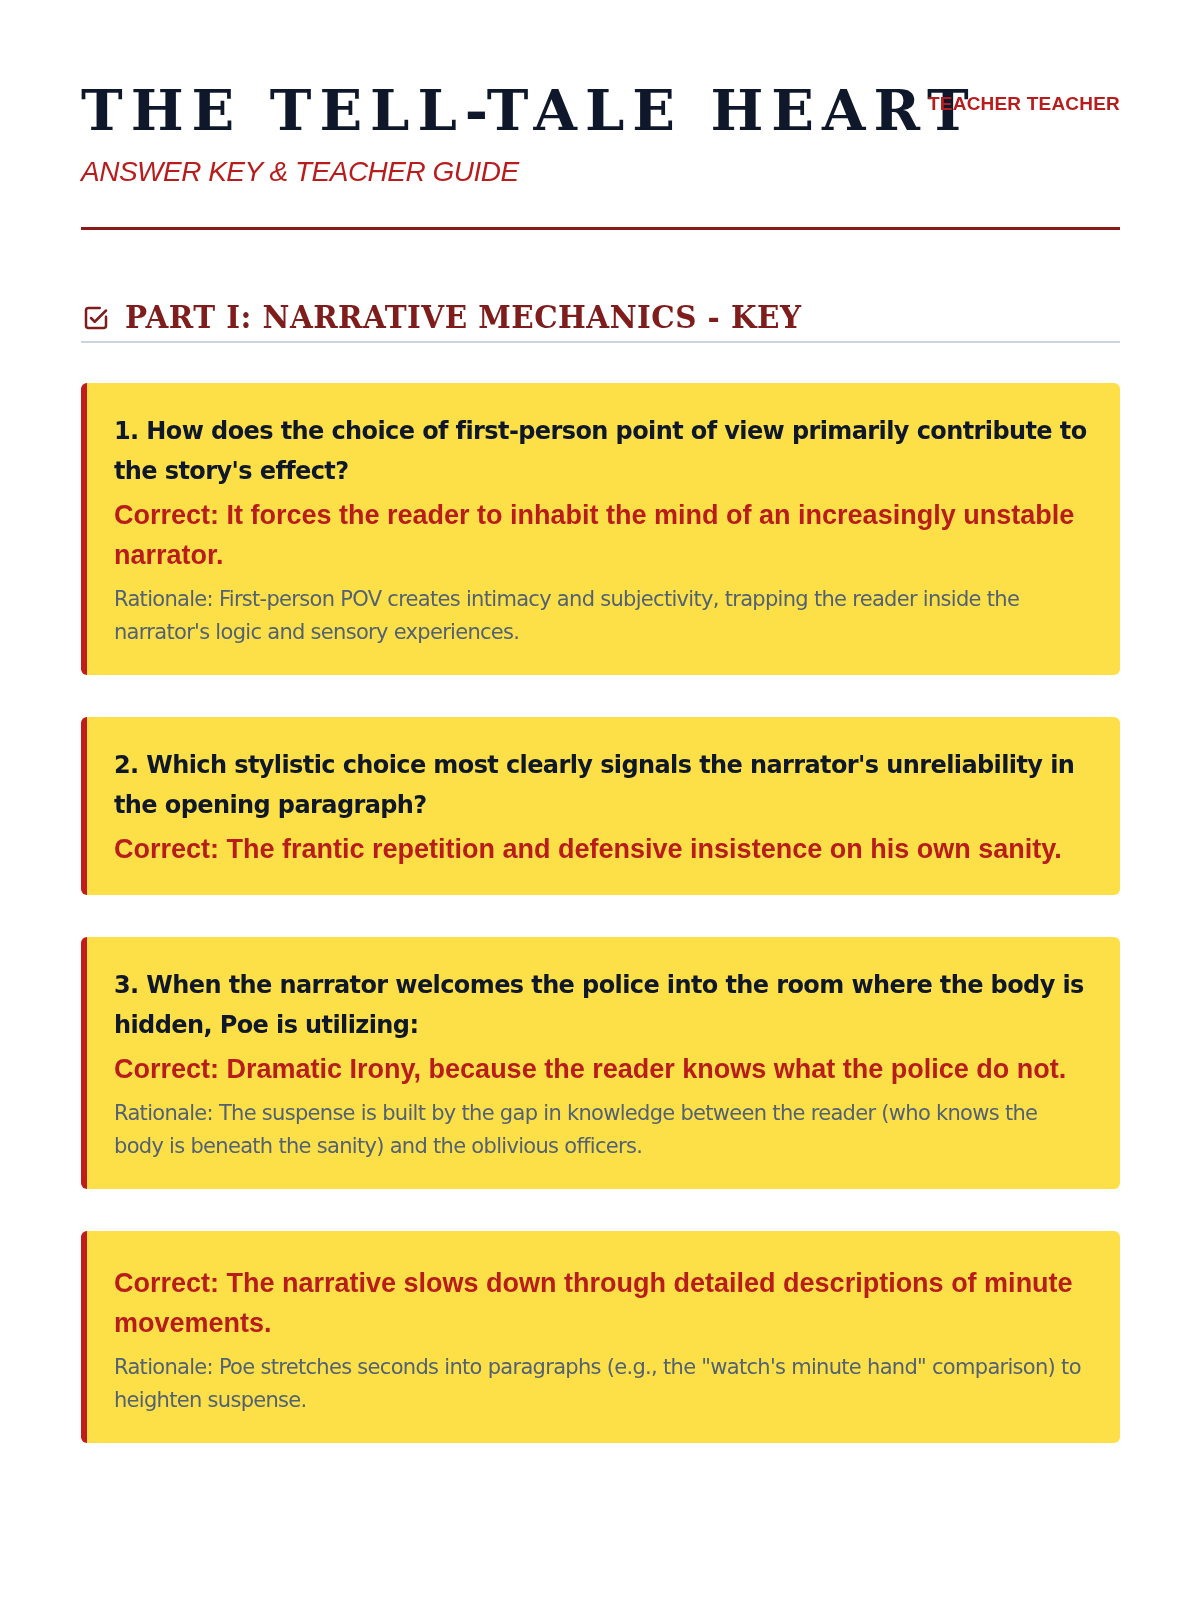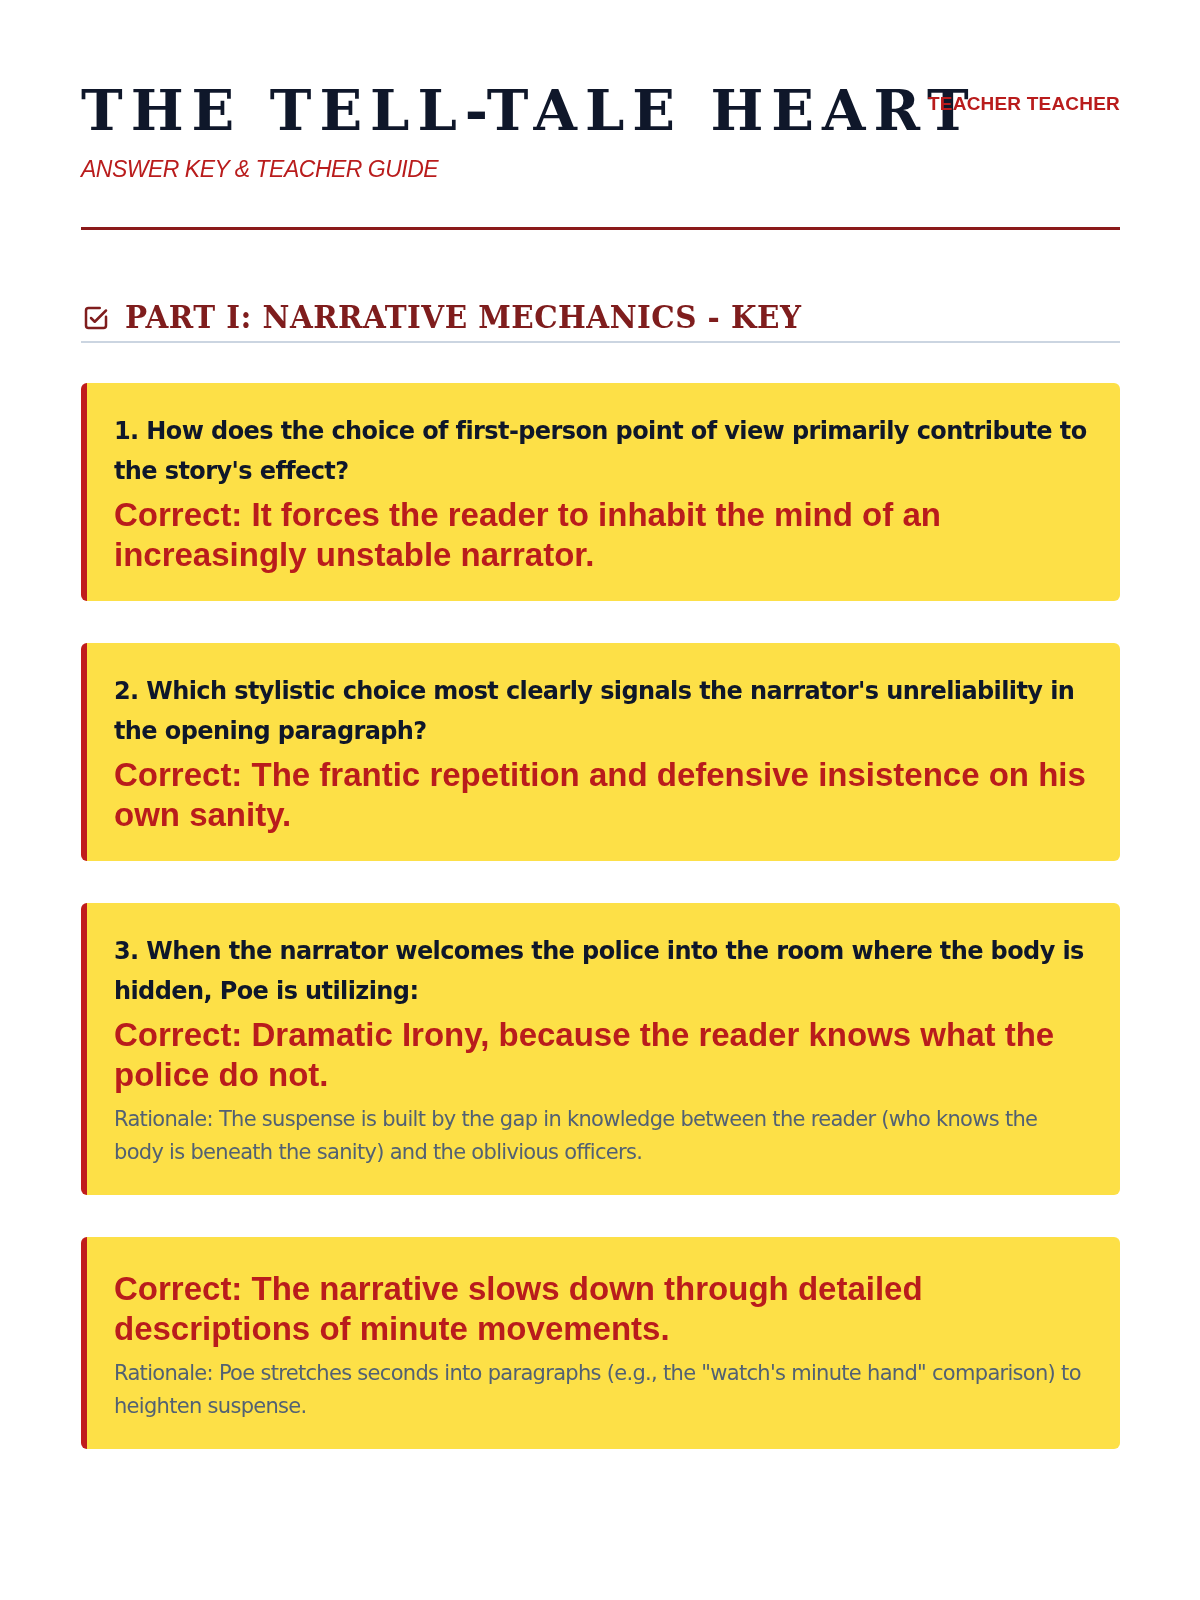--- a/index.html
+++ b/index.html
@@ -15,21 +15,21 @@
     font-size: 56px;
     letter-spacing: 8px;
     color: #0f172a;
     line-height: 1;
     white-space: nowrap;
   }
   .subtitle {
     margin-top: 20px;
     font-family: "Liberation Sans", sans-serif;
     font-style: italic;
-    font-size: 23px;
+    font-size: 28px;
     letter-spacing: -0.5px;
     color: #b91c1c;
     line-height: 1;
   }
   .badge {
     position: absolute;
     right: 0;
     top: 93px;
     font-family: "Liberation Sans", sans-serif;
     font-weight: bold;
@@ -72,21 +72,21 @@
     font-weight: bold;
     font-size: 24px;
     line-height: 40px;
     color: #0f172a;
     letter-spacing: -0.6px;
   }
   .correct {
     margin-top: 4px;
     font-family: "Liberation Sans", sans-serif;
     font-weight: bold;
-    font-size: 33px;
+    font-size: 27px;
     line-height: 40px;
     color: #b91c1c;
   }
   .rationale {
     margin-top: 8px;
     font-family: "DejaVu Sans", sans-serif;
     font-size: 21px;
     line-height: 33px;
     color: #526173;
     letter-spacing: -0.7px;
@@ -111,20 +111,21 @@
           <path d="M8 12l3 3 9-9"></path>
         </svg>
       </span>
       <h2 class="section-title">PART I: NARRATIVE MECHANICS - KEY</h2>
     </div>
 
     <div class="qlist">
       <div class="qcard">
         <div class="question">1. How does the choice of first-person point of view primarily contribute to the story's effect?</div>
         <div class="correct">Correct: It forces the reader to inhabit the mind of an increasingly unstable narrator.</div>
+        <div class="rationale">Rationale: First-person POV creates intimacy and subjectivity, trapping the reader inside the narrator's logic and sensory experiences.</div>
       </div>
       <div class="qcard">
         <div class="question">2. Which stylistic choice most clearly signals the narrator's unreliability in the opening paragraph?</div>
         <div class="correct">Correct: The frantic repetition and defensive insistence on his own sanity.</div>
       </div>
       <div class="qcard">
         <div class="question">3. When the narrator welcomes the police into the room where the body is hidden, Poe is utilizing:</div>
         <div class="correct">Correct: Dramatic Irony, because the reader knows what the police do not.</div>
         <div class="rationale">Rationale: The suspense is built by the gap in knowledge between the reader (who knows the body is beneath the sanity) and the oblivious officers.</div>
       </div>

